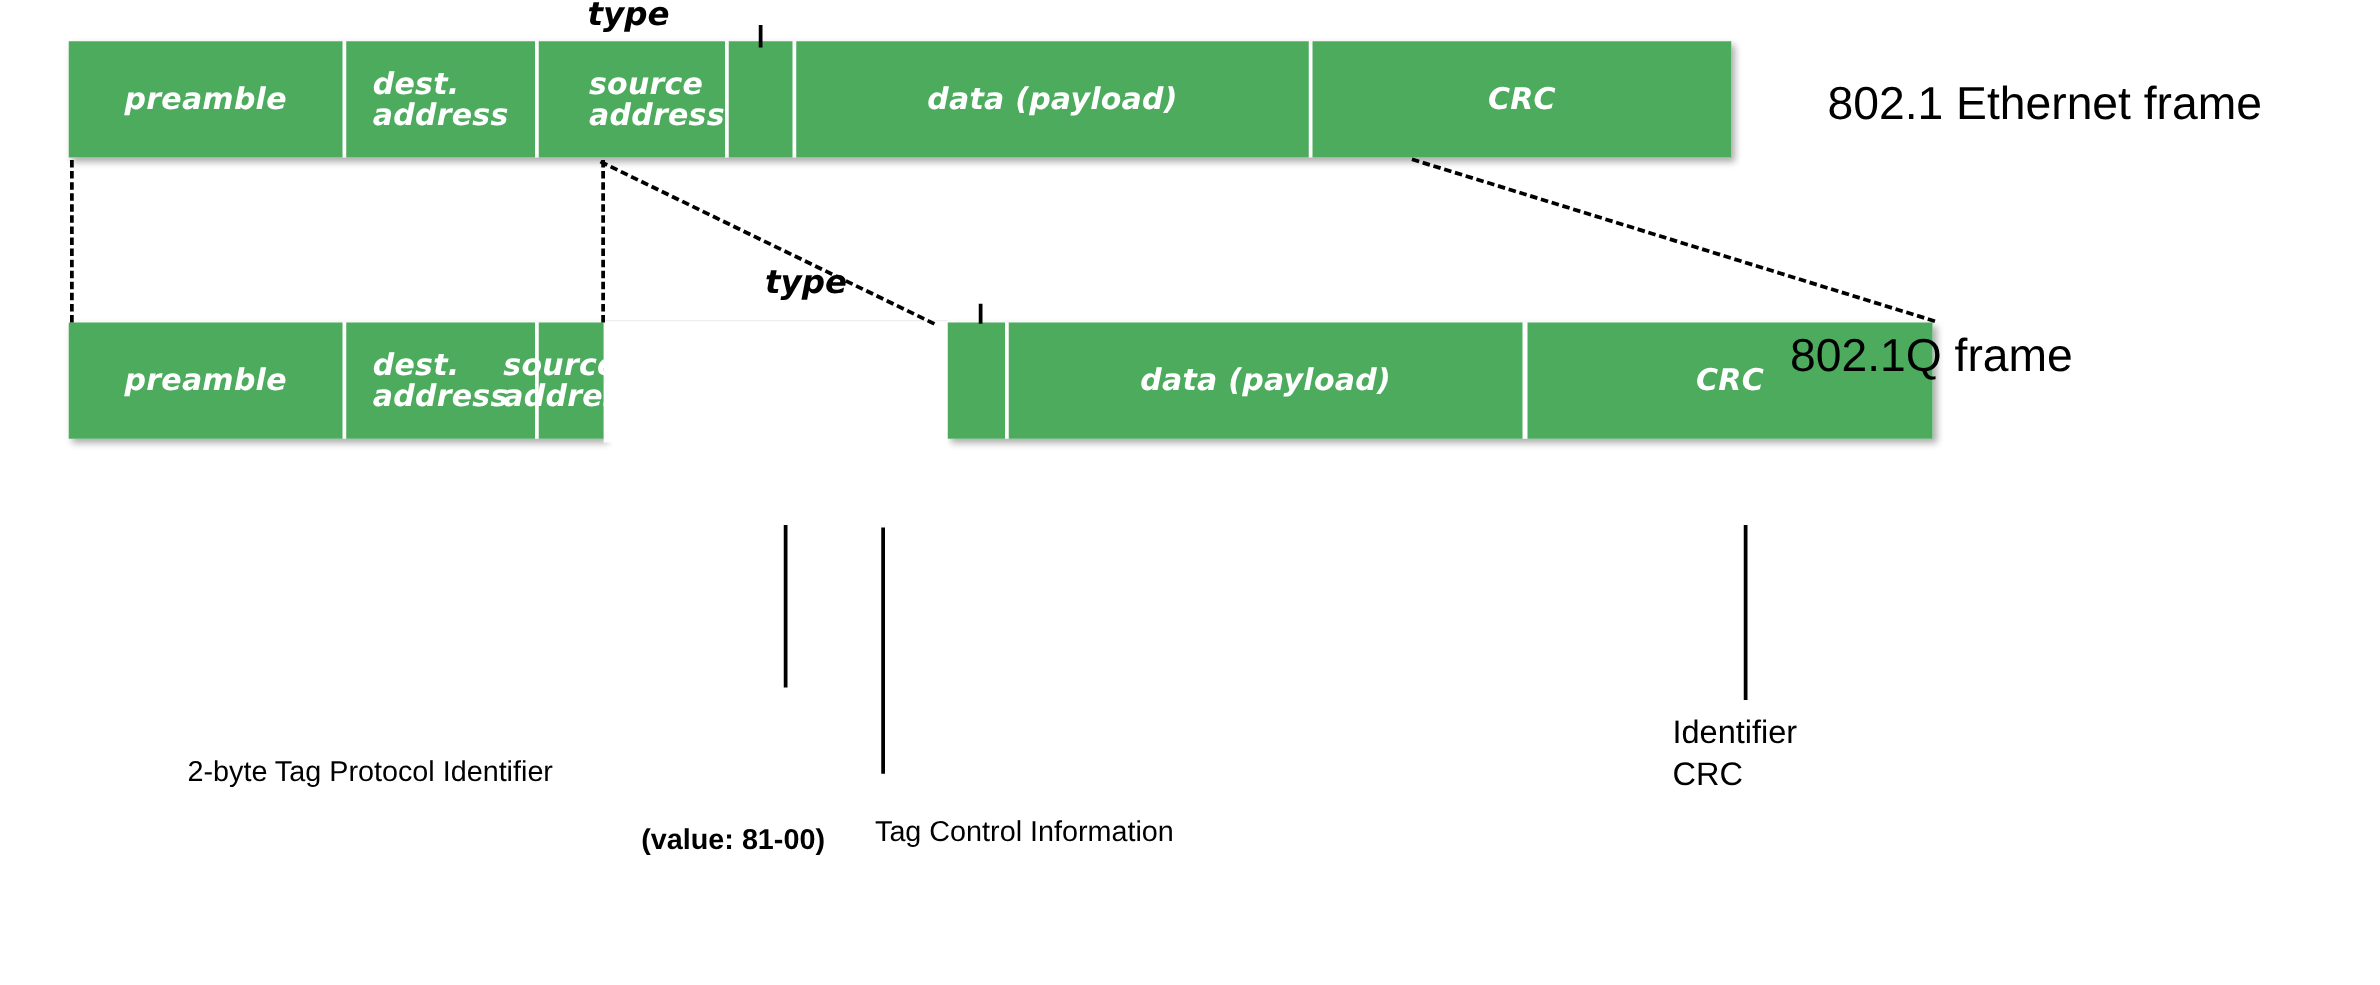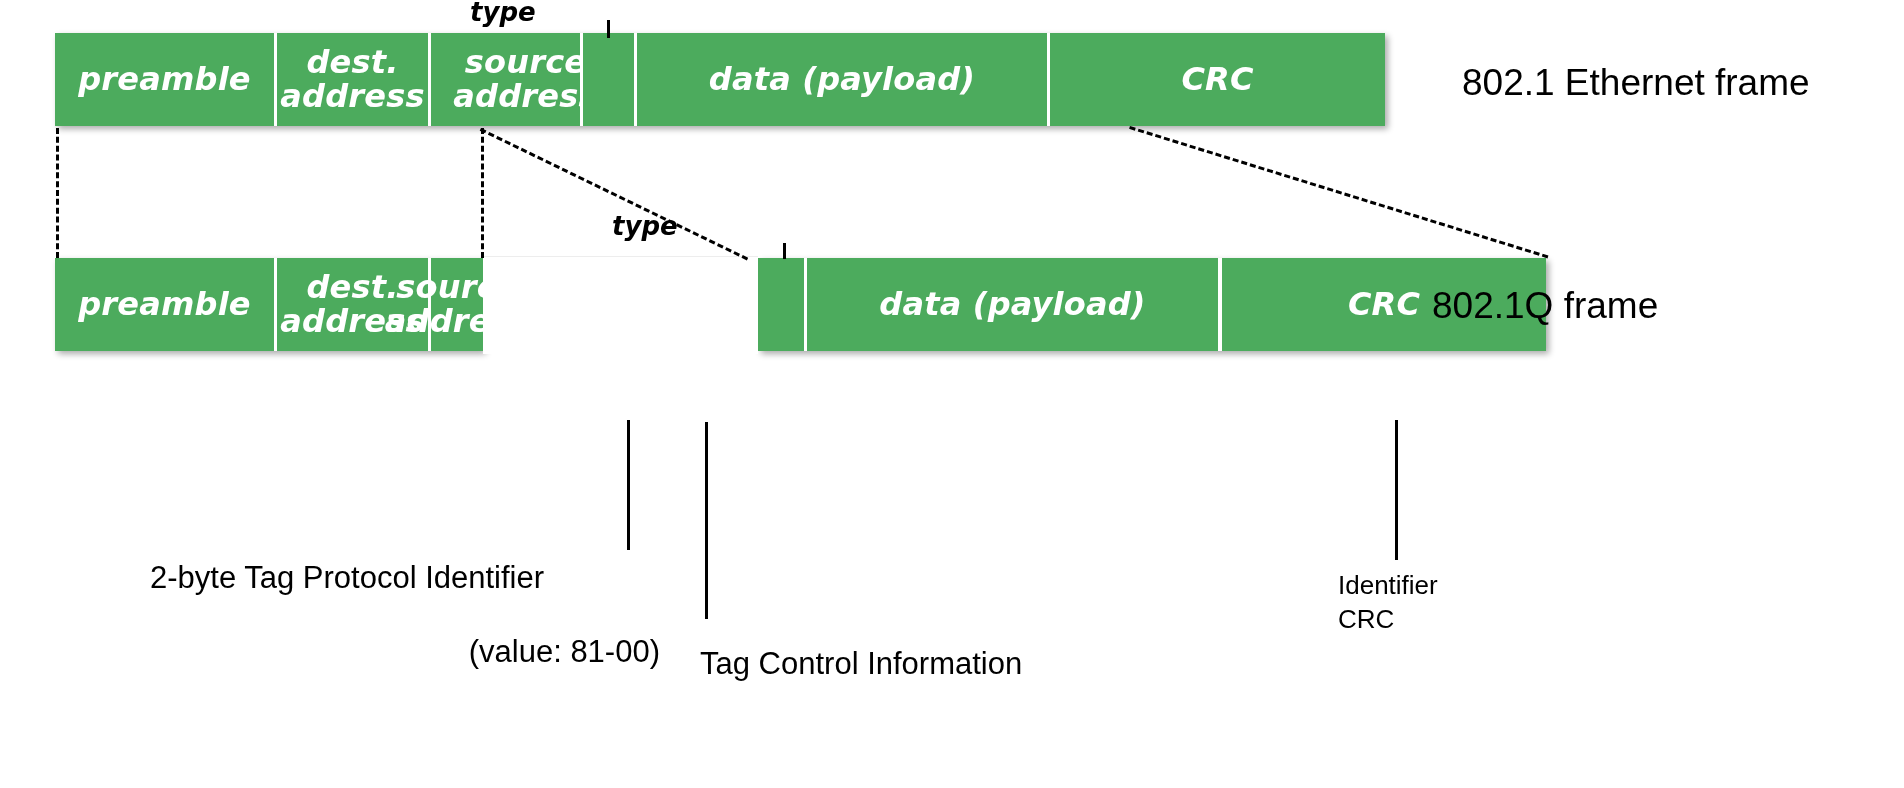--- a/index.html
+++ b/index.html
@@ -17,25 +17,24 @@
   }
 
   
   .field {
     position: absolute;
     background: var(--green, #4CAB5D);
     box-sizing: border-box;
     display: flex;
     align-items: center;
     justify-content: center;
-    text-align: center;
     color: #ffffff;
     font-style: italic;
     font-weight: 600;
-    font-size: 32px;
+    font-size: 24px;
     line-height: 1.04;
     letter-spacing: .2px;
     white-space: pre-line;
     font-family: "DejaVu Sans", sans-serif;
   }
   .frame-shadow {
     position: absolute;
     background: transparent;
     box-shadow: 3px 3px 6px rgba(0,0,0,.33);
     border-radius: 1px;
@@ -80,21 +79,21 @@
     height: 0;
   }
 
   
   .note {
     position: absolute;
     color: #000000;
     font-family: "Liberation Sans", sans-serif;
     white-space: nowrap;
   }
-  .note.big   { font-size: 31px; }
+  .note.big   { font-size: 23px; margin-top: 44px; }
   .note.small { font-size: 26px; font-family: "Liberation Sans", sans-serif; }
   .note.right { text-align: right; }
 </style>
 </head>
 <body>
 
 <div id="stage">
 
   <div class="frame-shadow" style="left:55px; top:33px; width:1330px; height:93px;"></div>
 
@@ -134,34 +133,34 @@
 
   <div class="field" style="left:1222px; top:258px; width:324px; height:93px;">CRC</div>
 
   <div style="position:absolute; left:483px; top:256px; width:275px; height:98px; background:#ffffff;"></div>
 
   <div style="position:absolute; left:483px; top:256px; width:275px; height:1px; background:#ededed;"></div>
 
   <div class="type-label" style="left:612px; top:211px;">type</div>
   <div class="tick" style="left:783px; top:243px; height:16px;"></div>
 
-  <div class="frame-caption" style="left:1432px; top:285px;">802.1Q frame</div>
+  <div class="frame-caption" style="left:1432px; top:264px;">802.1Q frame</div>
 
   <div style="position:absolute; left:56px; top:128px; width:0; height:130px; border-left:3px dashed #000;"></div>
 
   <div style="position:absolute; left:481px; top:128px; width:0; height:130px; border-left:3px dashed #000;"></div>
 
   <div class="dashed" style="left:481px; top:128px; width:297px; transform: rotate(25.9deg);"></div>
 
   <div class="dashed" style="left:1130px; top:126px; width:438px; transform: rotate(17.2deg);"></div>
 
   <div class="vline" style="left:627px; top:420px; height:130px;"></div>
   <div class="note big" style="left:150px; top:560px;">2-byte Tag Protocol Identifier</div>
-  <div class="note big right" style="left:150px; top:634px; width:510px;">(value: 81-00)</div>
+  <div class="note big right" style="left:150px; top:614px; width:510px;font-weight:bold;">(value: 81-00)</div>
 
   <div class="vline" style="left:705px; top:422px; height:197px;"></div>
-  <div class="note big" style="left:700px; top:646px;">Tag Control Information</div>
+  <div class="note big" style="left:700px; top:608px;">Tag Control Information</div>
 
   <div class="vline" style="left:1395px; top:420px; height:140px;"></div>
   <div class="note small" style="left:1338px; top:570px;">Identifier</div>
   <div class="note small" style="left:1338px; top:604px;">CRC</div>
 
 </div>
 
 </body></html>

